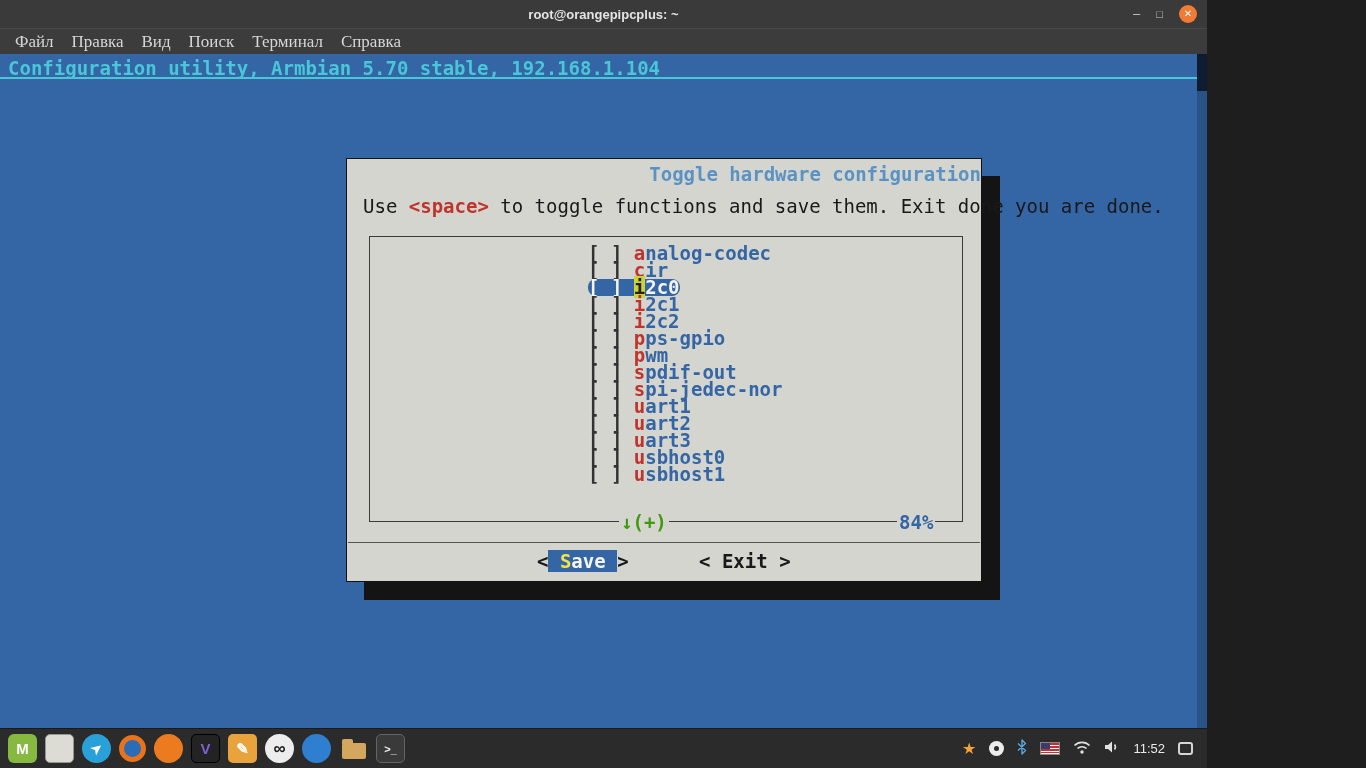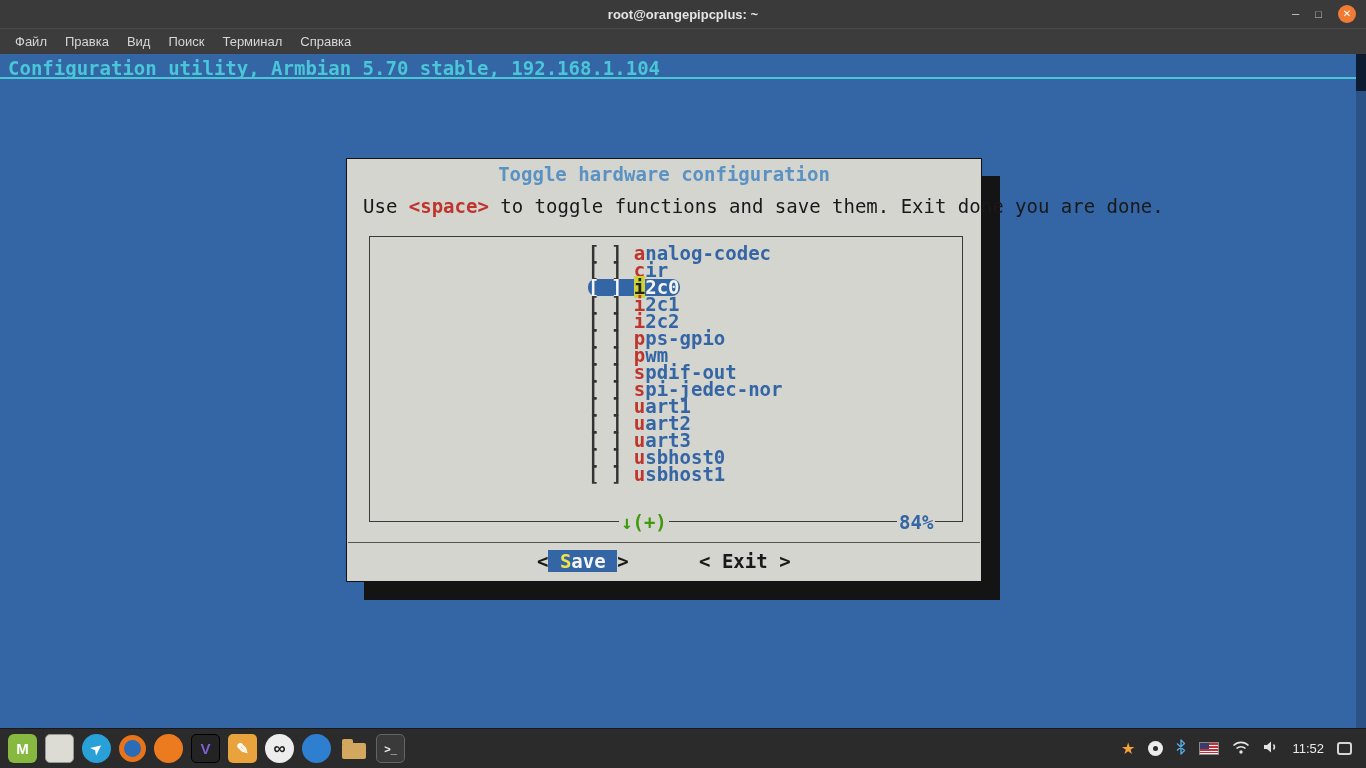--- a/index.html
+++ b/index.html
@@ -1,48 +1,48 @@
 <!DOCTYPE html>
 <html><head>
 <meta charset="utf-8">
 <style>
   * { margin:0; padding:0; box-sizing:border-box; }
   html,body { width:1366px; height:768px; }
   body { font-family:"DejaVu Sans Mono", monospace; background:#1e1e1e; }
 
-  .screen { position:relative; width:1366px; height:768px; overflow:hidden; background:#e5e5e5; }
+  .screen { position:relative; width:1207px; height:768px; overflow:hidden; background:#e5e5e5; }
 
   
   .titlebar { position:absolute; left:0; top:0; right:0; height:28px; background:#3a3a3a;
               display:flex; align-items:center; justify-content:center;
               font-family:"Liberation Sans", sans-serif; font-size:13px; color:#e4e4e4; }
   .titlebar .title { font-weight:bold; }
   .win-controls { position:absolute; right:10px; top:0; height:28px; display:flex; align-items:center; gap:16px; }
   .wc { color:#c8c8c8; font-size:13px; line-height:18px; text-align:center; cursor:default; }
   .wc.max { font-size:11px; }
   .wc.close { width:18px; height:18px; border-radius:50%; background:#ef7b35; color:#ffffff; font-size:10px; line-height:18px; }
 
   
   .menubar { position:absolute; left:0; top:28px; right:0; height:26px; background:#3c3c3c;
              border-top:1px solid #474747; display:flex; align-items:center; padding-left:6px;
-             font-family:Liberation Sans, sans-serif; font-size:13px; color:#d6d6d6; }
+             font-family:Liberation Serif, serif; font-size:17px; color:#d6d6d6; }
   .menu-item { padding:3px 9px; border-radius:2px; }
 
   
   .terminal { position:absolute; left:0; top:54px; right:0; height:674px; background:#3465a4; font-size:19px; }
   .term-header { position:absolute; left:8px; top:3px; color:#49c6d8; font-weight:bold; white-space:pre; }
   .term-rule { position:absolute; left:0; top:23px; right:10px; height:2px; background:#49c6d8; }
   .term-scrollbar { position:absolute; right:0; top:0; bottom:0; width:10px; background:rgba(0,0,0,0.18); }
   .term-scrollbar .thumb { position:absolute; left:0; right:0; top:0; height:37px; background:#0e1c31; }
 
   
   .dlg-shadow { position:absolute; left:364px; top:122px; width:636px; height:424px; background:#141414; }
   .dialog { position:absolute; left:346px; top:104px; width:636px; height:424px; background:#d5d5cf;
             border:1px solid #121212; color:#191919; }
-  .dlg-title { position:absolute; left:0; right:0; top:4px; text-align:center; font-weight:bold; color:#5b92c4; }
+  .dlg-title { position:absolute; left:0; right:0; top:4px; text-align:right; font-weight:bold; color:#5b92c4; }
   .dlg-instruction { position:absolute; left:16px; top:36px; white-space:pre; }
   .dlg-instruction .key { color:#bf342c; font-weight:bold; }
 
   .listbox { position:absolute; left:22px; top:77px; width:594px; height:286px; border:1px solid #3a3a3a; padding-top:8px; }
   .row { height:17px; line-height:17px; padding-left:218px; font-weight:bold; white-space:pre; }
   .row .seg { display:inline-block; }
   .row .cb { color:#333333; }
   .row .hot { color:#bf342c; }
   .row .rest { color:#3465a4; }
   .row.selected .seg { background:#3465a4;border-radius:8px; }

